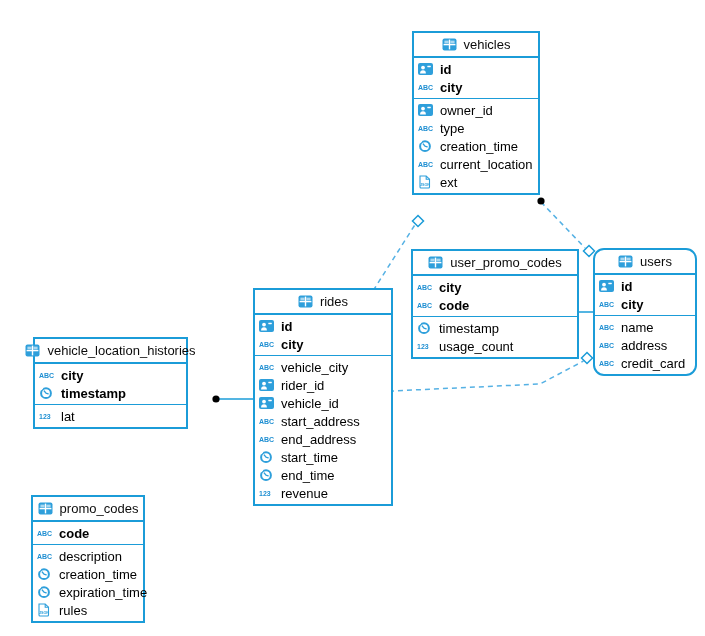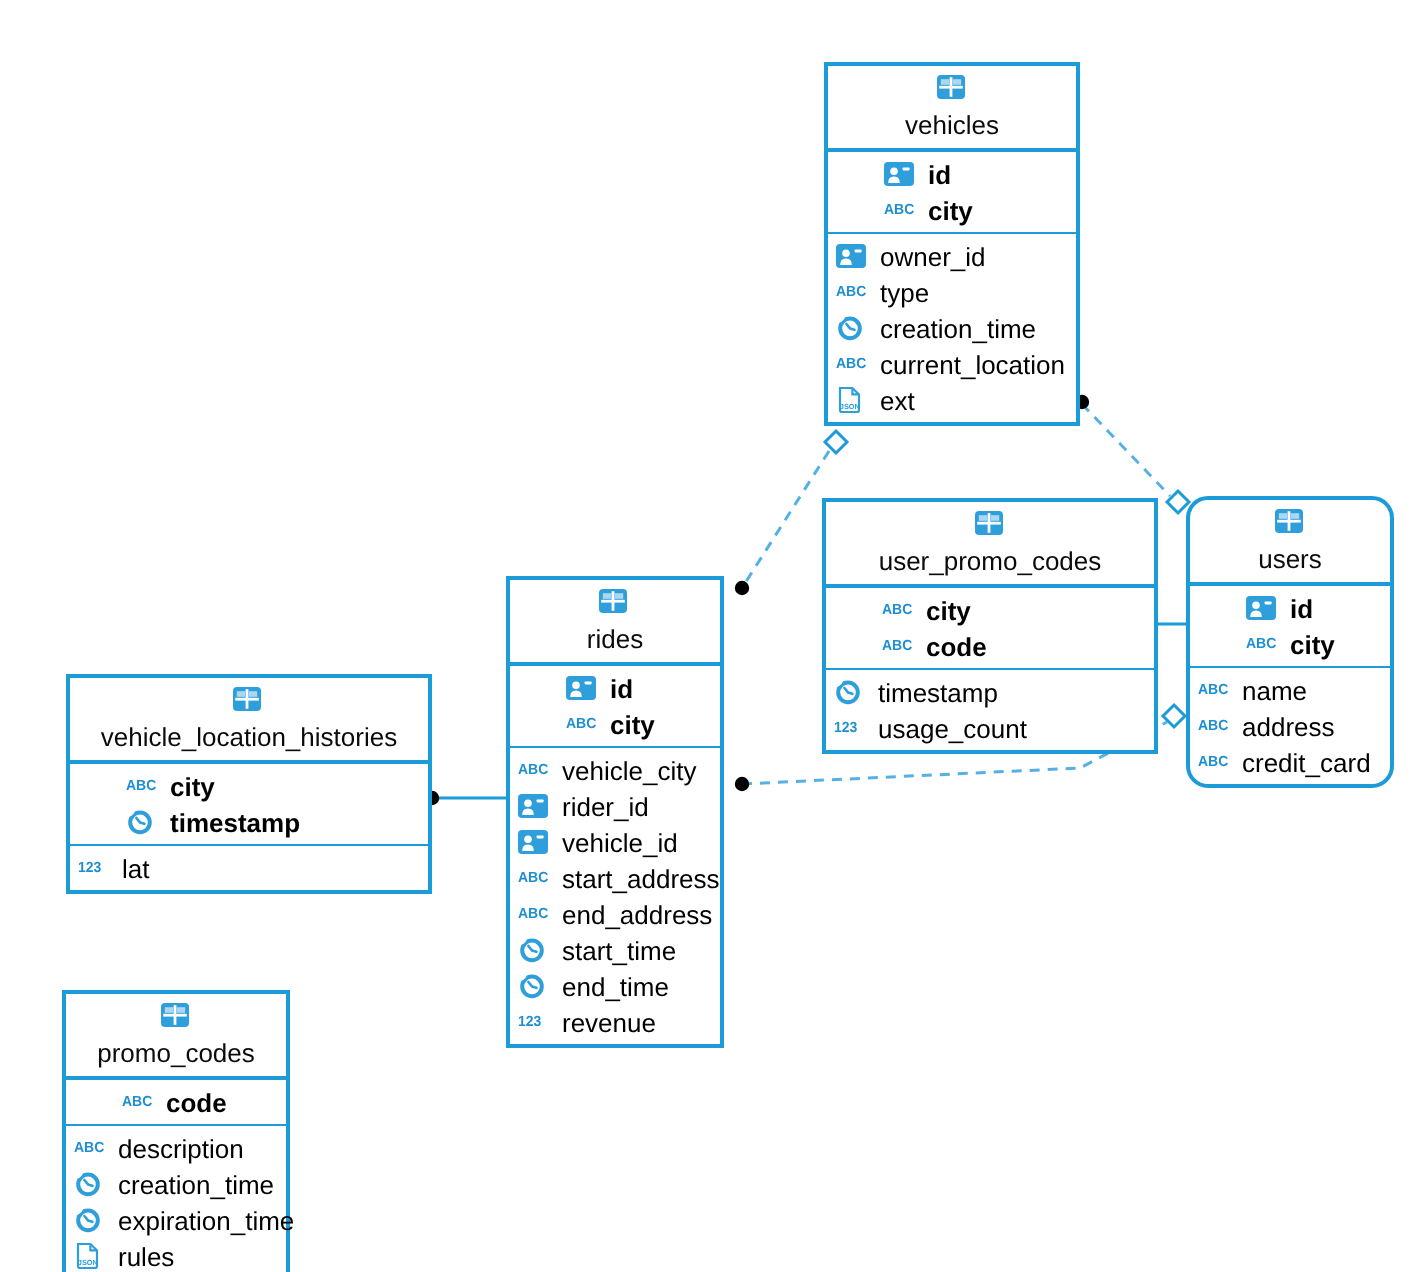--- a/index.html
+++ b/index.html
@@ -11,44 +11,44 @@
   }
   .wires{position:absolute;left:0;top:0;pointer-events:none;}
   .db-table{
     position:absolute;background:#fff;
     border:2px solid #1b9cd8;box-sizing:border-box;
     z-index:2;
   }
   .thead{
     display:flex;align-items:center;justify-content:center;gap:5px;
     padding:4px 4px;border-bottom:2px solid #1b9cd8;
-    font-size:13px;color:#0b0b0b;white-space:nowrap;flex-direction:column;
+    font-size:13px;color:#0b0b0b;white-space:nowrap;
   }
   .tsection{padding:2px 0;}
-  .tsection.keys{border-bottom:1.5px solid #1b9cd8;padding-left:24px;}
+  .tsection.keys{border-bottom:1.5px solid #1b9cd8;}
   .trow{
     display:flex;align-items:center;gap:5px;
     height:18px;padding:0 4px 0 4px;
     font-size:13px;color:#000;white-space:nowrap;
   }
   .trow.key .cname{font-weight:bold;}
   .icon-cell{
     width:17px;min-width:17px;display:flex;align-items:center;justify-content:flex-start;
   }
   .ticon{
     font-size:7px;font-weight:800;color:#1f8fd2;letter-spacing:0;
     transform:scaleY(1.05);line-height:1;
   }
   .cname{line-height:1;}
   
   #t-vehicles{left:412px;top:31px;width:128px;}
   #t-user_promo_codes{left:411px;top:249px;width:168px;}
   #t-users{left:593px;top:248px;width:104px;border-radius:11px;}
-  #t-rides{left:253px;top:288px;width:109px;}
-  #t-vehicle_location_histories{left:33px;top:337px;width:183px;}
+  #t-rides{left:253px;top:288px;width:140px;}
+  #t-vehicle_location_histories{left:33px;top:337px;width:155px;}
   #t-promo_codes{left:31px;top:495px;width:114px;}
 </style>
 </head>
 <body>
 
 <svg class="wires" width="705" height="636" viewBox="0 0 705 636">
 
   <line x1="414.5" y1="225.5" x2="371" y2="294" stroke="#55b1e4" stroke-width="1.5" stroke-dasharray="5 4"></line>
 
   <line x1="541" y1="202" x2="585" y2="248" stroke="#55b1e4" stroke-width="1.5" stroke-dasharray="5 4"></line>

